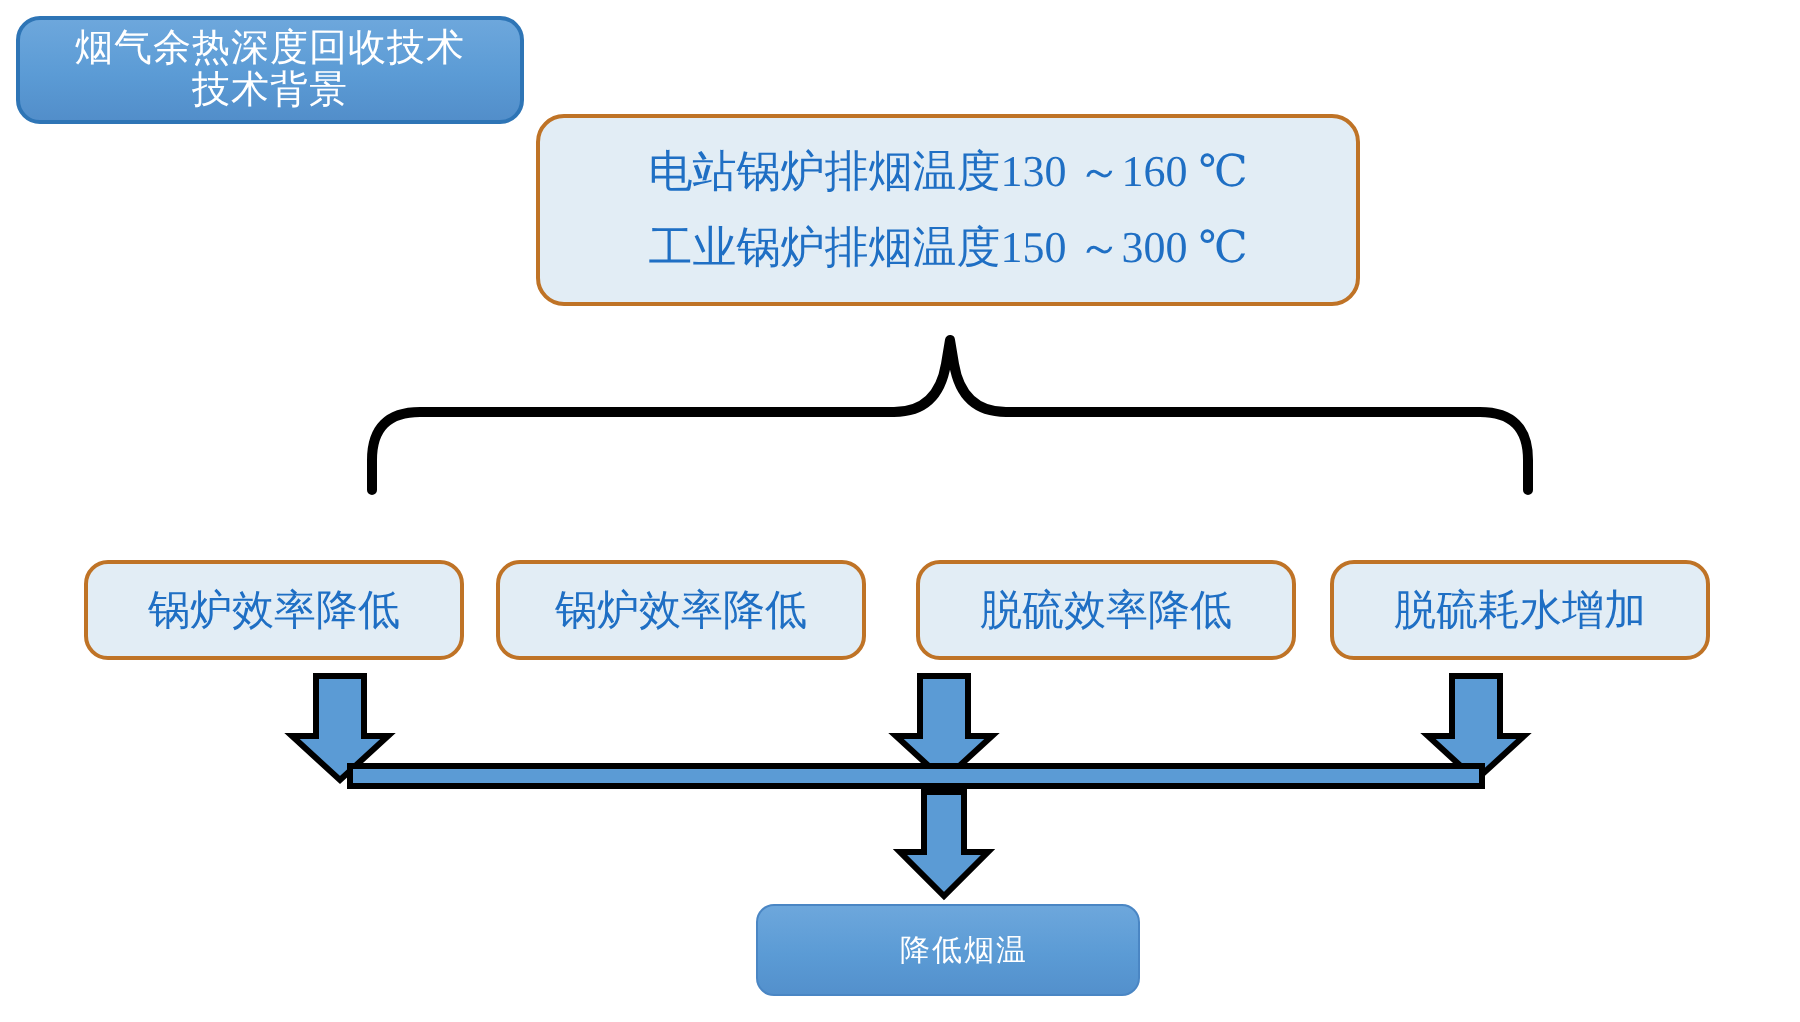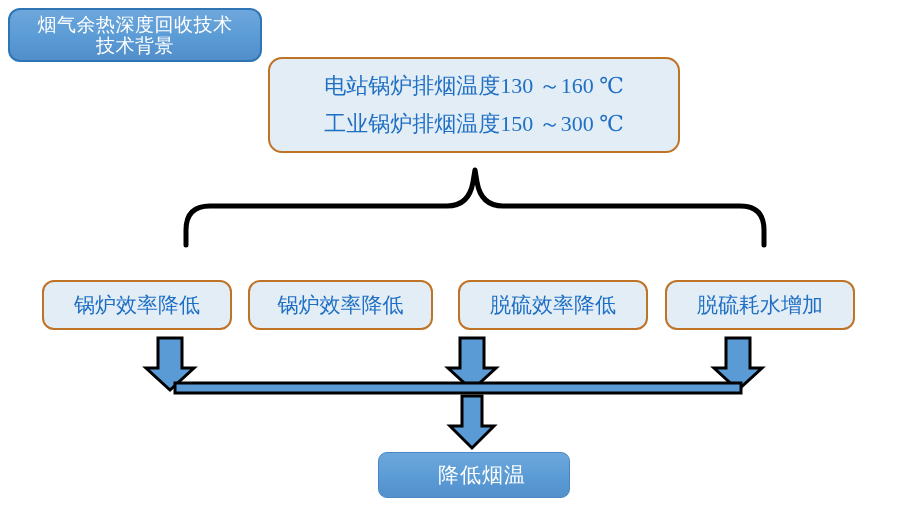--- a/index.html
+++ b/index.html
@@ -105,21 +105,21 @@
     width: 192px;
     height: 46px;
     box-sizing: border-box;
     background: linear-gradient(180deg, #6DA7DC 0%, #5B9BD5 55%, #5390CC 100%);
     border: 1px solid #4A86C4;
     border-radius: 9px;
     color: #ffffff;
     display: flex;
     align-items: center;
     justify-content: center;
-    font-size: 21px;
+    font-size: 15px;
     letter-spacing: 1px;
     white-space: nowrap;
     padding-left: 16px;
   }
 </style>
 </head>
 <body>
 
 <div id="canvas">
 

